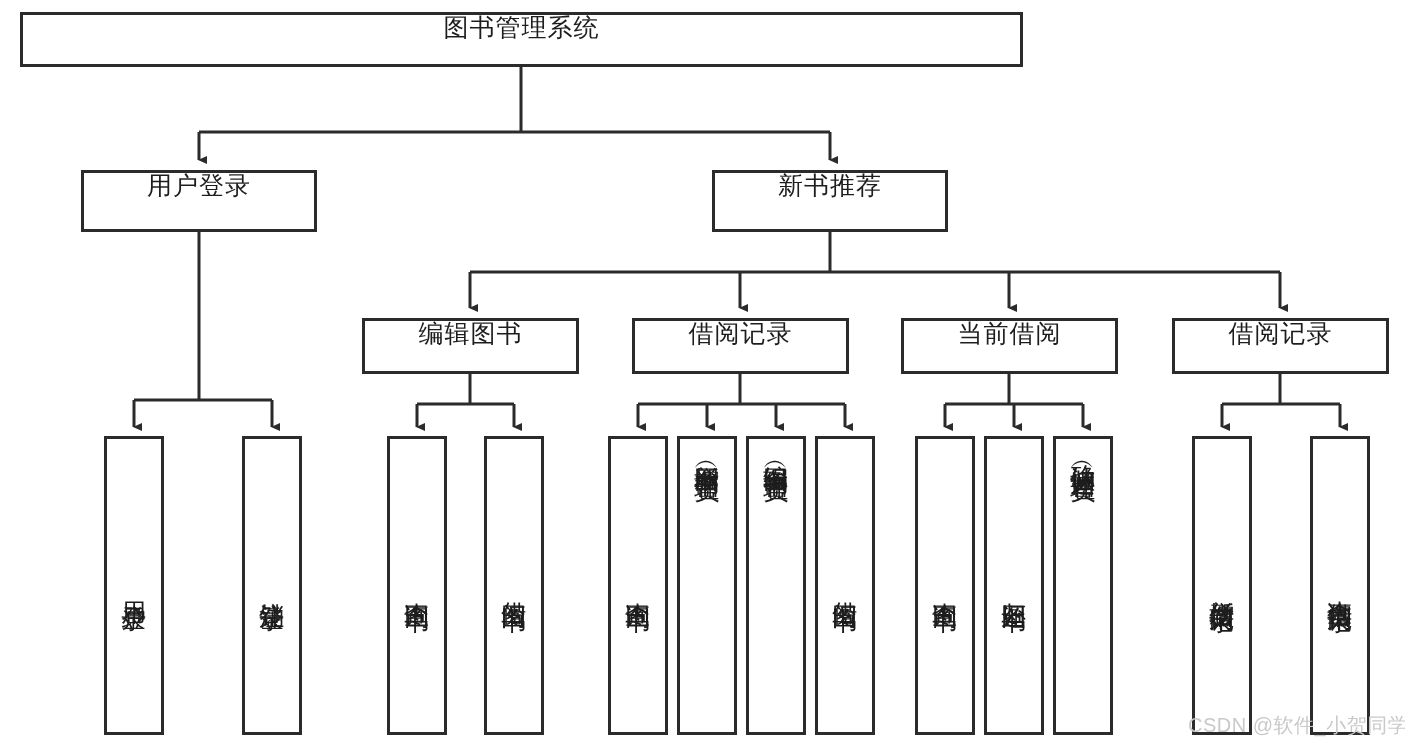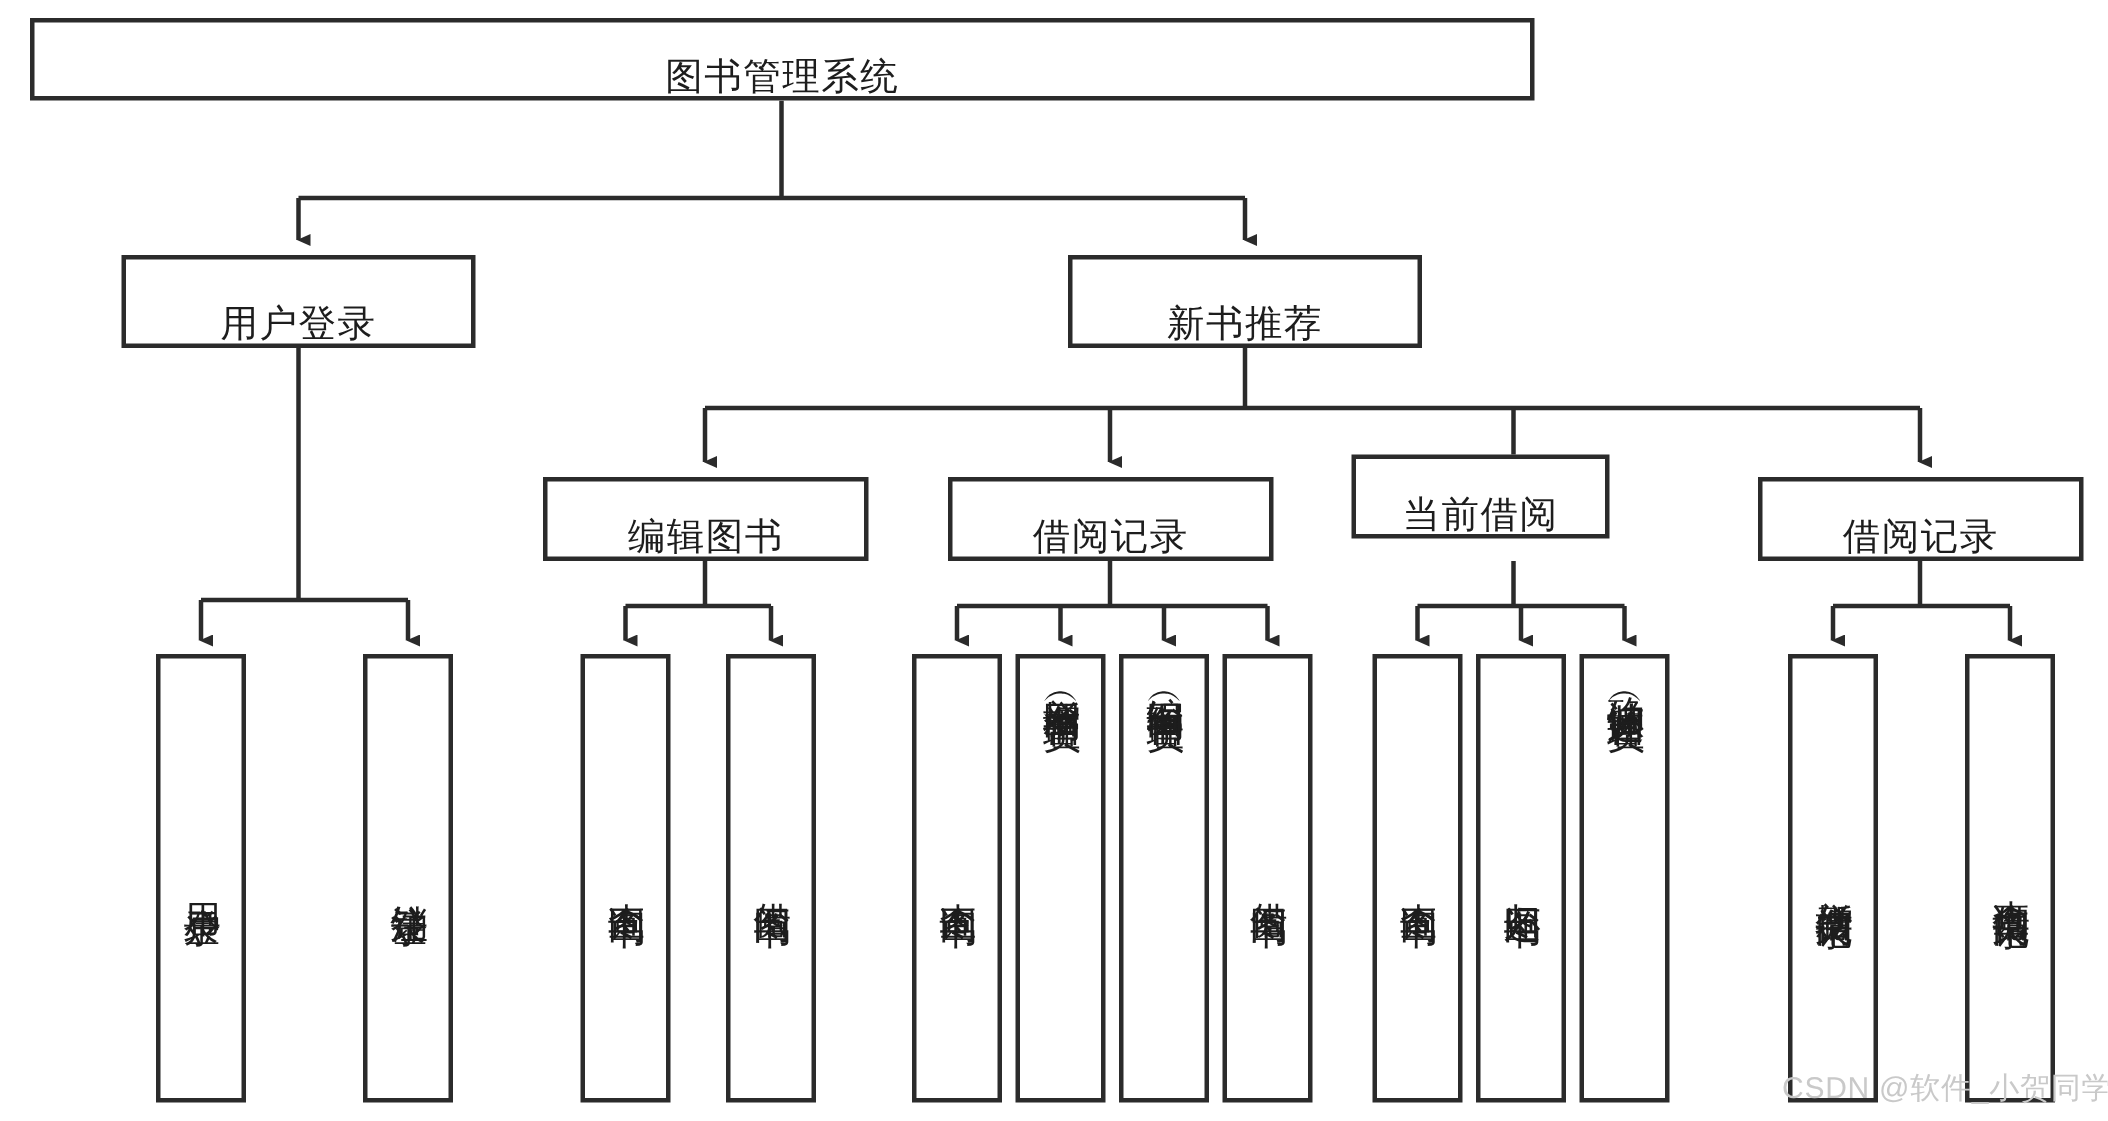--- a/index.html
+++ b/index.html
@@ -20,21 +20,21 @@
     top: 0;
     width: 1405px;
     height: 747px;
   }
   .node-box {
     position: absolute;
     box-sizing: border-box;
     border: 3px solid #2b2b2b;
     background: #ffffff;
     display: flex;
-    align-items: flex-end;
+    align-items: flex-start;
     justify-content: center;
   }
   .node-label-h {
     font-size: 25px;
     color: #1d1d1d;
     letter-spacing: 1px;
     white-space: nowrap;
     line-height: 1;
   }
   .node-box.vertical {
@@ -137,21 +137,21 @@
   <div class="node-box" style="left:712px;top:170px;width:236px;height:62px;">
     <span class="node-label-h">新书推荐</span>
   </div>
 
   <div class="node-box" style="left:362px;top:318px;width:217px;height:56px;">
     <span class="node-label-h">编辑图书</span>
   </div>
   <div class="node-box" style="left:632px;top:318px;width:217px;height:56px;">
     <span class="node-label-h">借阅记录</span>
   </div>
-  <div class="node-box" style="left:901px;top:303px;width:172px;height:56px;">
+  <div class="node-box" style="left:901px;top:318px;width:217px;height:56px;">
     <span class="node-label-h">当前借阅</span>
   </div>
   <div class="node-box" style="left:1172px;top:318px;width:217px;height:56px;">
     <span class="node-label-h">借阅记录</span>
   </div>
 
   <div class="node-box vertical center-v" style="left:104px;top:436px;width:60px;height:299px;">
     <span class="node-label-v">用户登录</span>
   </div>
   <div class="node-box vertical center-v" style="left:242px;top:436px;width:60px;height:299px;">

